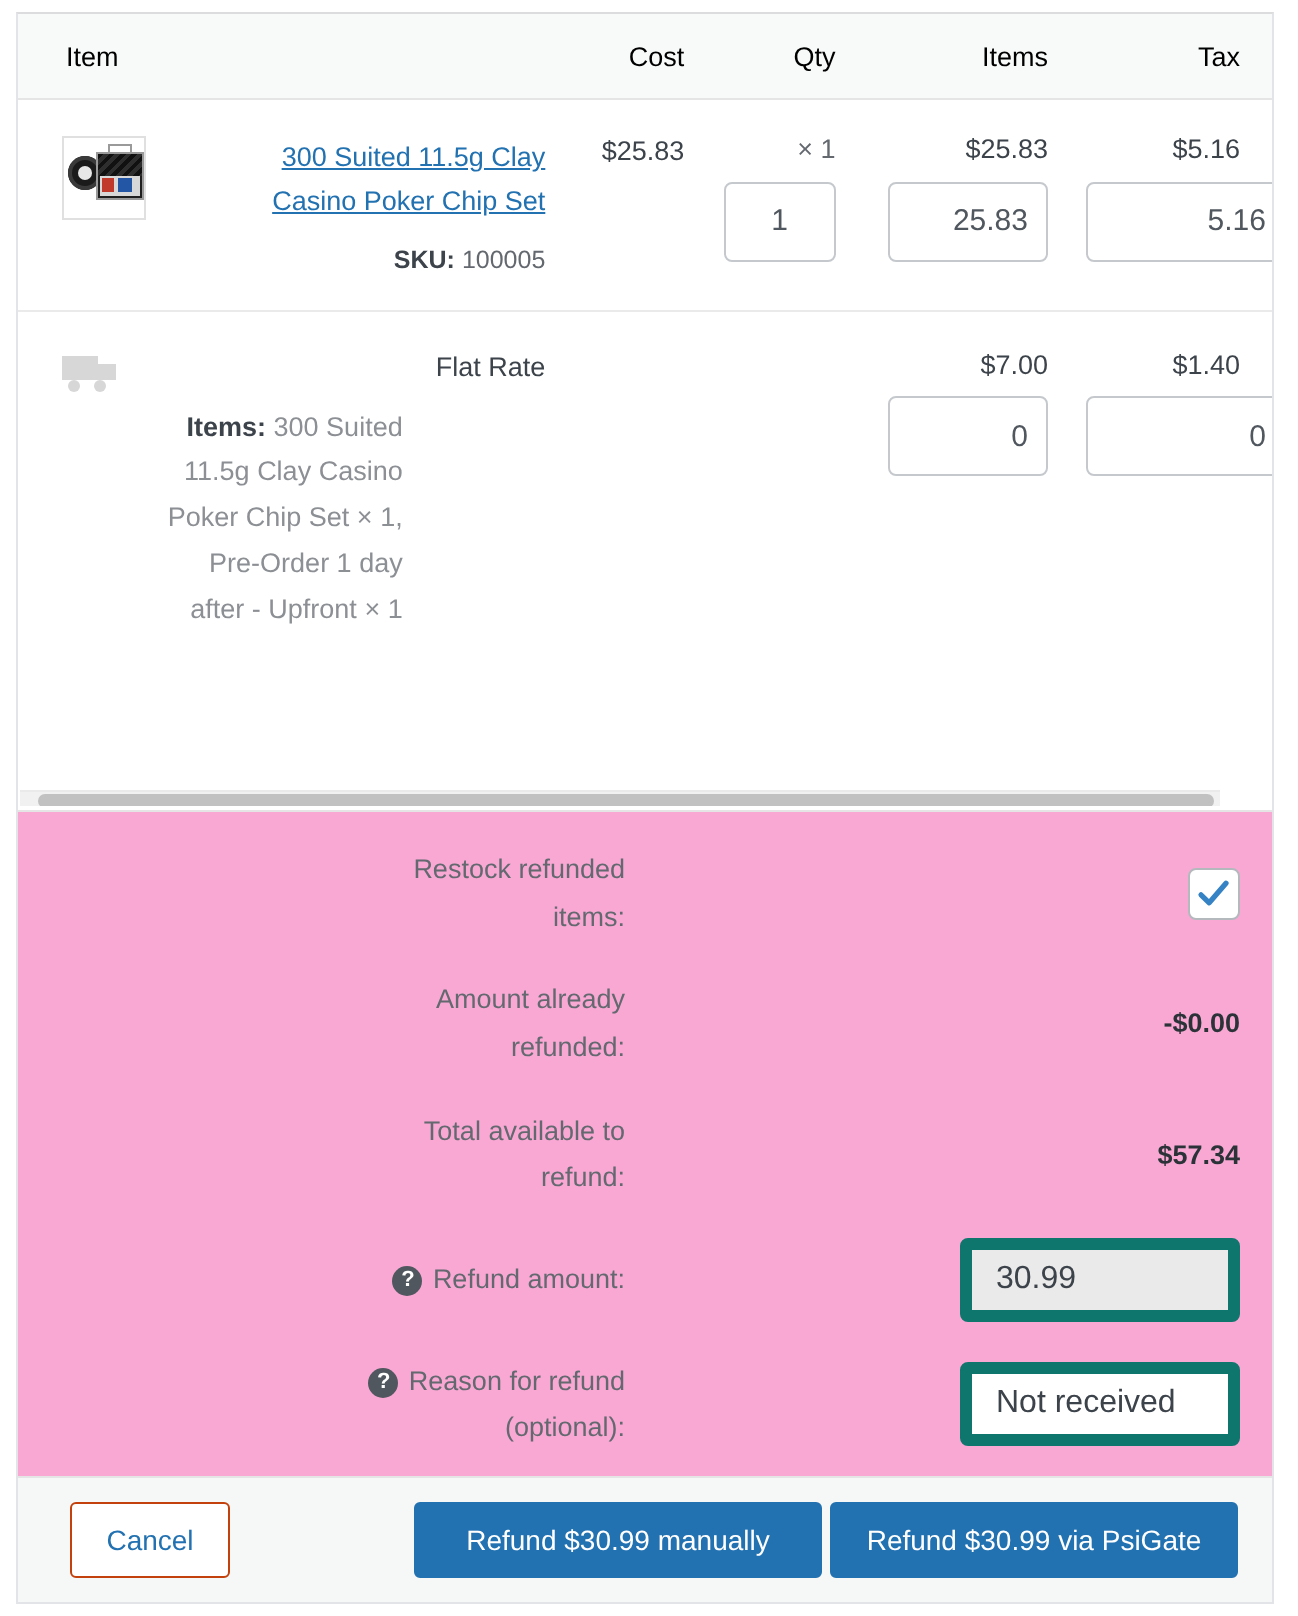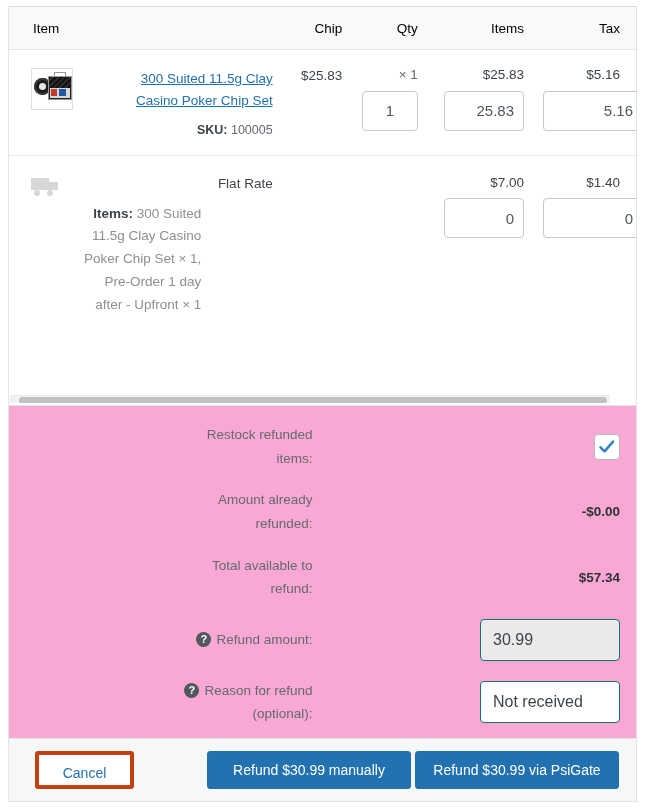--- a/index.html
+++ b/index.html
@@ -347,21 +347,21 @@
     margin-right: 5px;
     vertical-align: 1px;
     font-family: "Liberation Sans", sans-serif;
     cursor: pointer;
   }
 
   input.sum-input {
     font-family: "Liberation Sans", sans-serif;
     font-size: 16px;
     color: #3c434a;
-    border: 1px solid #0f766e;
+    border: 6px solid #0f766e;
     border-radius: 4px;
     box-sizing: border-box;
     height: 42px;
     padding: 0 12px;
     outline: none;
     text-align: left;
   }
   input.refund-amount-input {
     width: 140px;
     background: #eaeaea;
@@ -391,23 +391,23 @@
     font-size: 14px;
     box-sizing: border-box;
     cursor: pointer;
     line-height: 36px;
     text-align: center;
     padding: 0 14px;
   }
   .btn-cancel {
     left: 26px;
     background: #ffffff;
-    border: 4px solid #c2410c;
+    border: 1px solid #c2410c;
     color: #2271b1;
-    width: 99px;
+    width: 80px;
   }
   .btn-primary {
     background: #2271b1;
     border: 1px solid #2271b1;
     color: #ffffff;
   }
   .btn-manual { left: 198px; width: 204px; text-align: center; }
   .btn-gateway { left: 406px; width: 204px; }
 </style>
 </head>
@@ -421,21 +421,21 @@
         <col style="width:64px">
           <col style="width:204px">
           <col style="width:72px">
         <col style="width:78px">
           <col style="width:104px">
           <col style="width:92px">
       </colgroup>
       <thead>
         <tr>
           <th class="col-item" colspan="2">Item</th>
-          <th class="col-cost">Chip</th>
+          <th class="col-cost">Cost</th>
           <th class="col-qty">Qty</th>
           <th class="col-total">Items</th>
           <th class="col-tax">Tax</th>
         </tr>
       </thead>
       <tbody>
         <tr class="row-item">
           <td class="thumb-cell">
             <div class="thumb">
               <span class="chip"></span>

